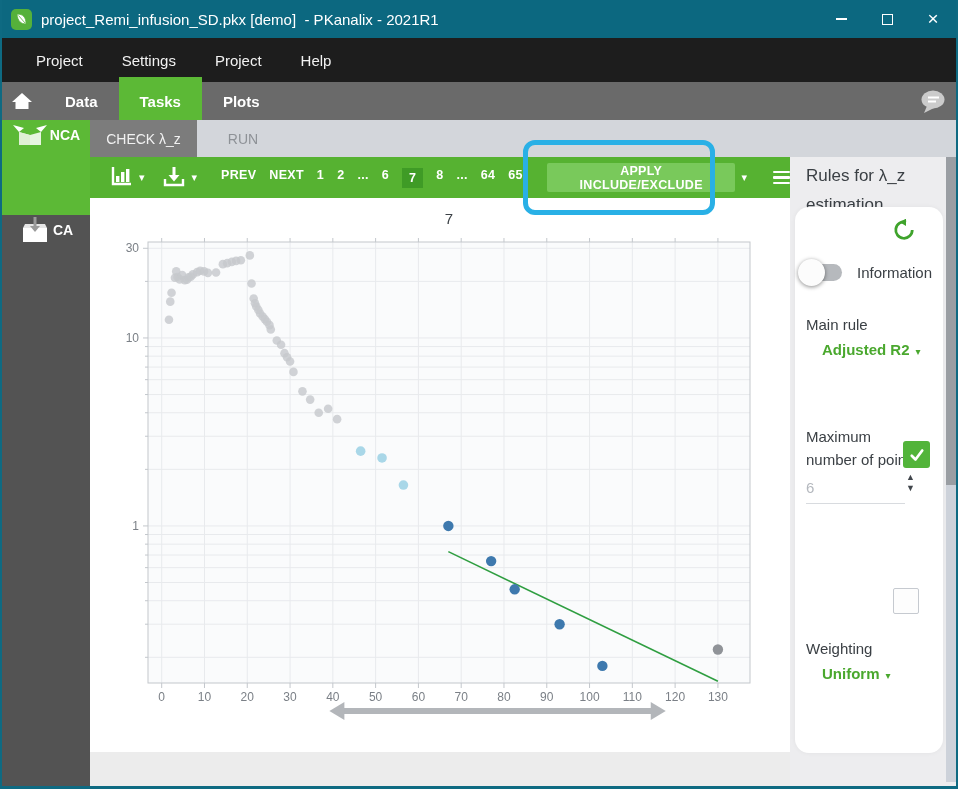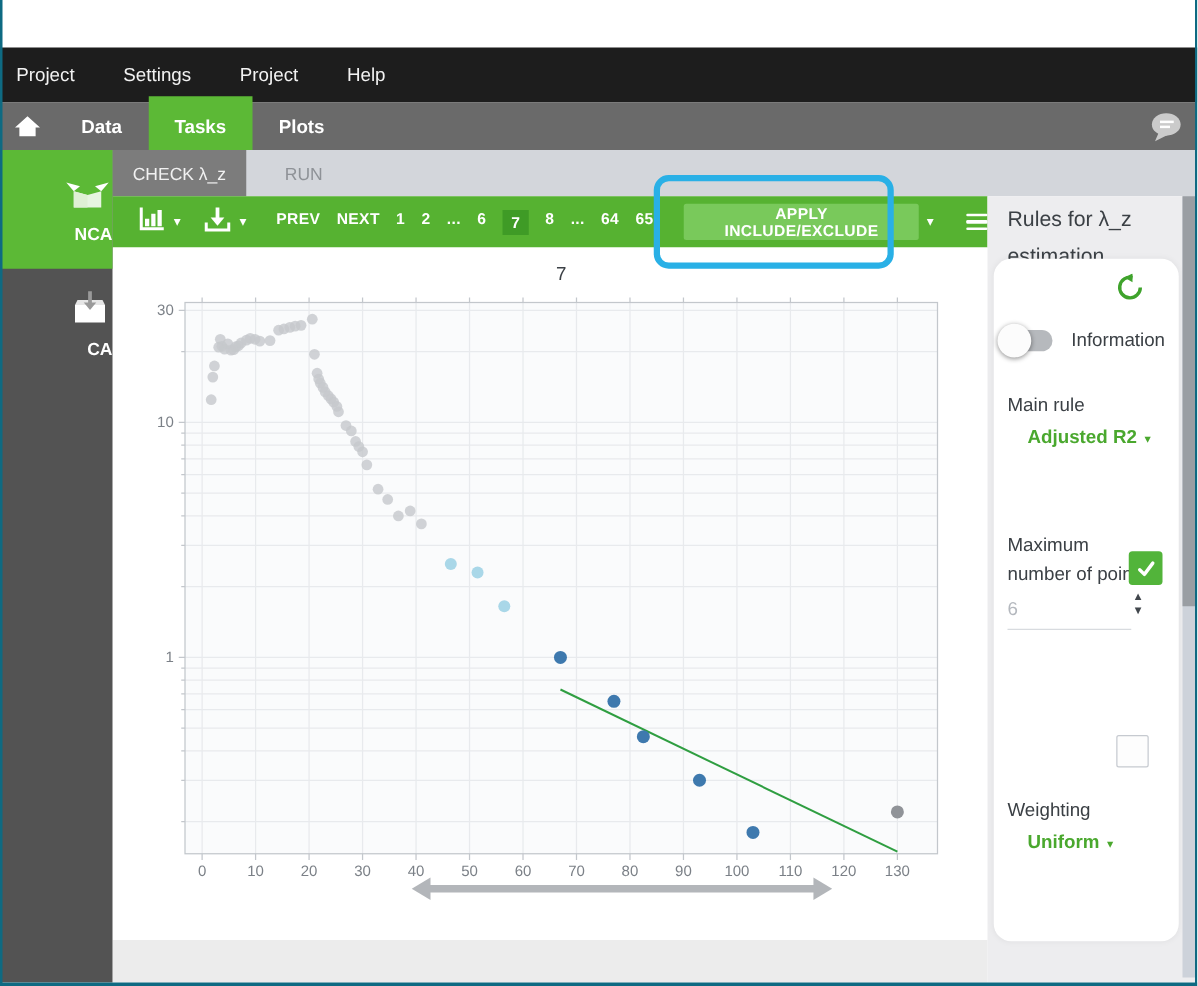--- a/index.html
+++ b/index.html
@@ -13,33 +13,33 @@
   
   .titlebar{position:absolute;left:0;top:0;width:958px;height:38px;background:#0c6880;display:flex;align-items:center;}
   .logo{width:21px;height:21px;margin-left:11px;border-radius:5px;background:#55b13a;display:flex;align-items:center;justify-content:center;}
   .title{color:#fff;font-size:15px;margin-left:9px;white-space:pre;}
   .win-controls{position:absolute;right:2px;top:0;height:38px;display:flex;}
   .wc{width:46px;height:38px;display:flex;align-items:center;justify-content:center;color:#fff;font-size:19px;}
   .min-glyph{display:block;width:11px;height:1.5px;background:#fff;}
   .max-glyph{display:block;width:11px;height:11px;border:1.4px solid #fff;}
 
   
-  .menubar{position:absolute;left:0;top:38px;width:958px;height:44px;background:#1d1d1d;display:flex;align-items:center;gap:39px;padding-left:13px;}
+  .menubar{position:absolute;left:0;top:38px;width:958px;height:44px;background:#1d1d1d;display:flex;align-items:center;gap:39px;padding-left:36px;}
   .menu-item{color:#f2f2f2;font-size:15px;}
 
   
   .navbar{position:absolute;left:0;top:82px;width:958px;height:38px;background:#6a6a6a;display:flex;align-items:center;}
   .home{width:44px;display:flex;align-items:center;justify-content:center;}
   .nav-tab{height:48px;display:flex;align-items:center;justify-content:center;color:#fff;font-size:15px;font-weight:bold;padding:0 21px;}
   .nav-tab.active{background:#5cb936;}
   .chat{position:absolute;right:12px;top:7px;}
 
   
   .sidebar{position:absolute;left:0;top:120px;width:90px;height:666px;background:#535353;z-index:5;}
-  .side-item{display:flex;flex-direction:column;align-items:flex-end;justify-content:center;color:#fff;font-weight:bold;font-size:14px;}
+  .side-item{display:flex;align-items:flex-start;justify-content:center;color:#fff;font-weight:bold;font-size:14px;}
   .side-item.active{background:#5cb936;height:95px;}
   .side-item.plain{height:88px;}
   .side-label{margin-top:7px;}
 
   
   .subtab-bar{position:absolute;left:90px;top:120px;width:868px;height:37px;background:#d3d6db;display:flex;}
   .subtab{height:37px;display:flex;align-items:center;justify-content:center;font-size:14px;}
   .subtab.active{width:107px;background:#7c7c7c;color:#f1f1f1;}
   .subtab.idle{width:92px;color:#8e9297;}
 
@@ -79,20 +79,37 @@
   .scrollbar .thumb{position:absolute;left:0;top:0;width:10px;height:328px;background:#9a9ea3;}
 
   
   .highlight-box{position:absolute;left:523px;top:140px;width:192px;height:75px;border:5px solid #29b0e6;border-radius:12px;z-index:50;pointer-events:none;}
 </style>
 </head>
 <body>
 
 <div class="window">
 
+  <div class="titlebar">
+    <span class="logo">
+      <svg width="15" height="15" viewBox="0 0 15 15">
+          <path d="M3 2 C9 2 12 5 12 12 C7 12 3.5 9 3 2 Z M4.5 3.5 L11 11" fill="#fff" stroke="#55b13a" stroke-width="0.8"></path>
+        </svg>
+    </span>
+    <span class="title">project_Remi_infusion_SD.pkx [demo]  - PKanalix - 2021R1</span>
+    <div class="win-controls">
+      <span class="wc">
+          <span class="min-glyph"></span>
+        </span>
+      <span class="wc">
+          <span class="max-glyph"></span>
+        </span>
+      <span class="wc">×</span>
+    </div>
+  </div>
 
   <div class="menubar">
     <span class="menu-item">Project</span>
     <span class="menu-item">Settings</span>
     <span class="menu-item">Project</span>
     <span class="menu-item">Help</span>
   </div>
 
   <div class="navbar">
     <span class="home">

